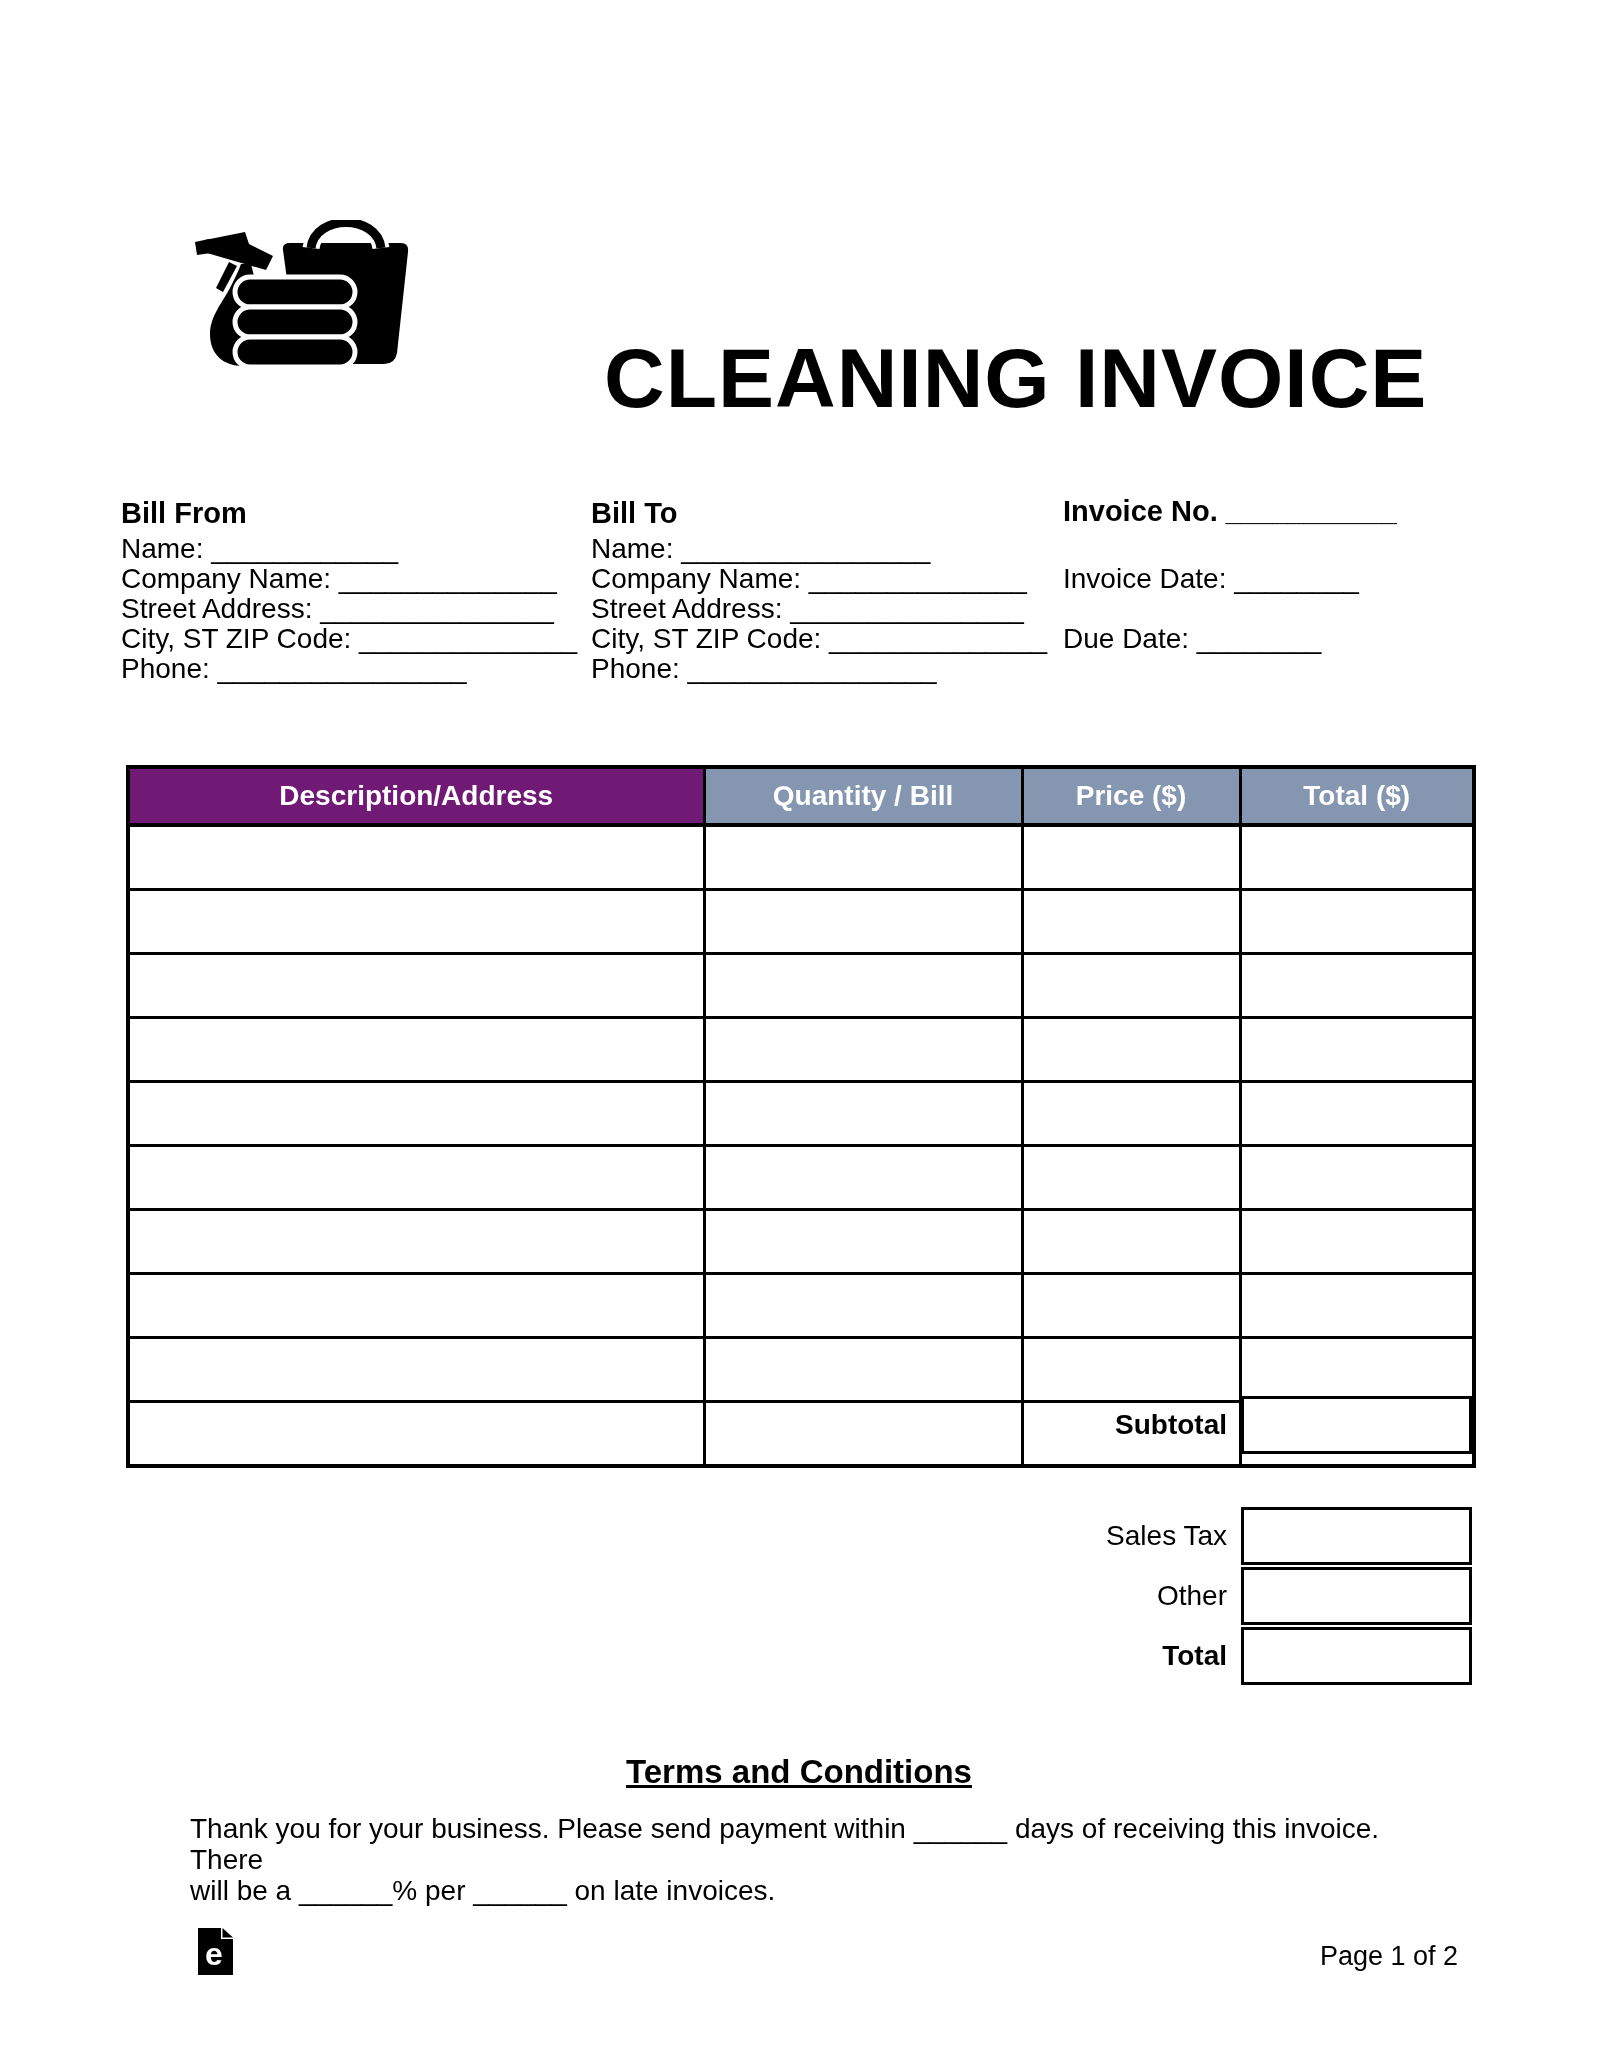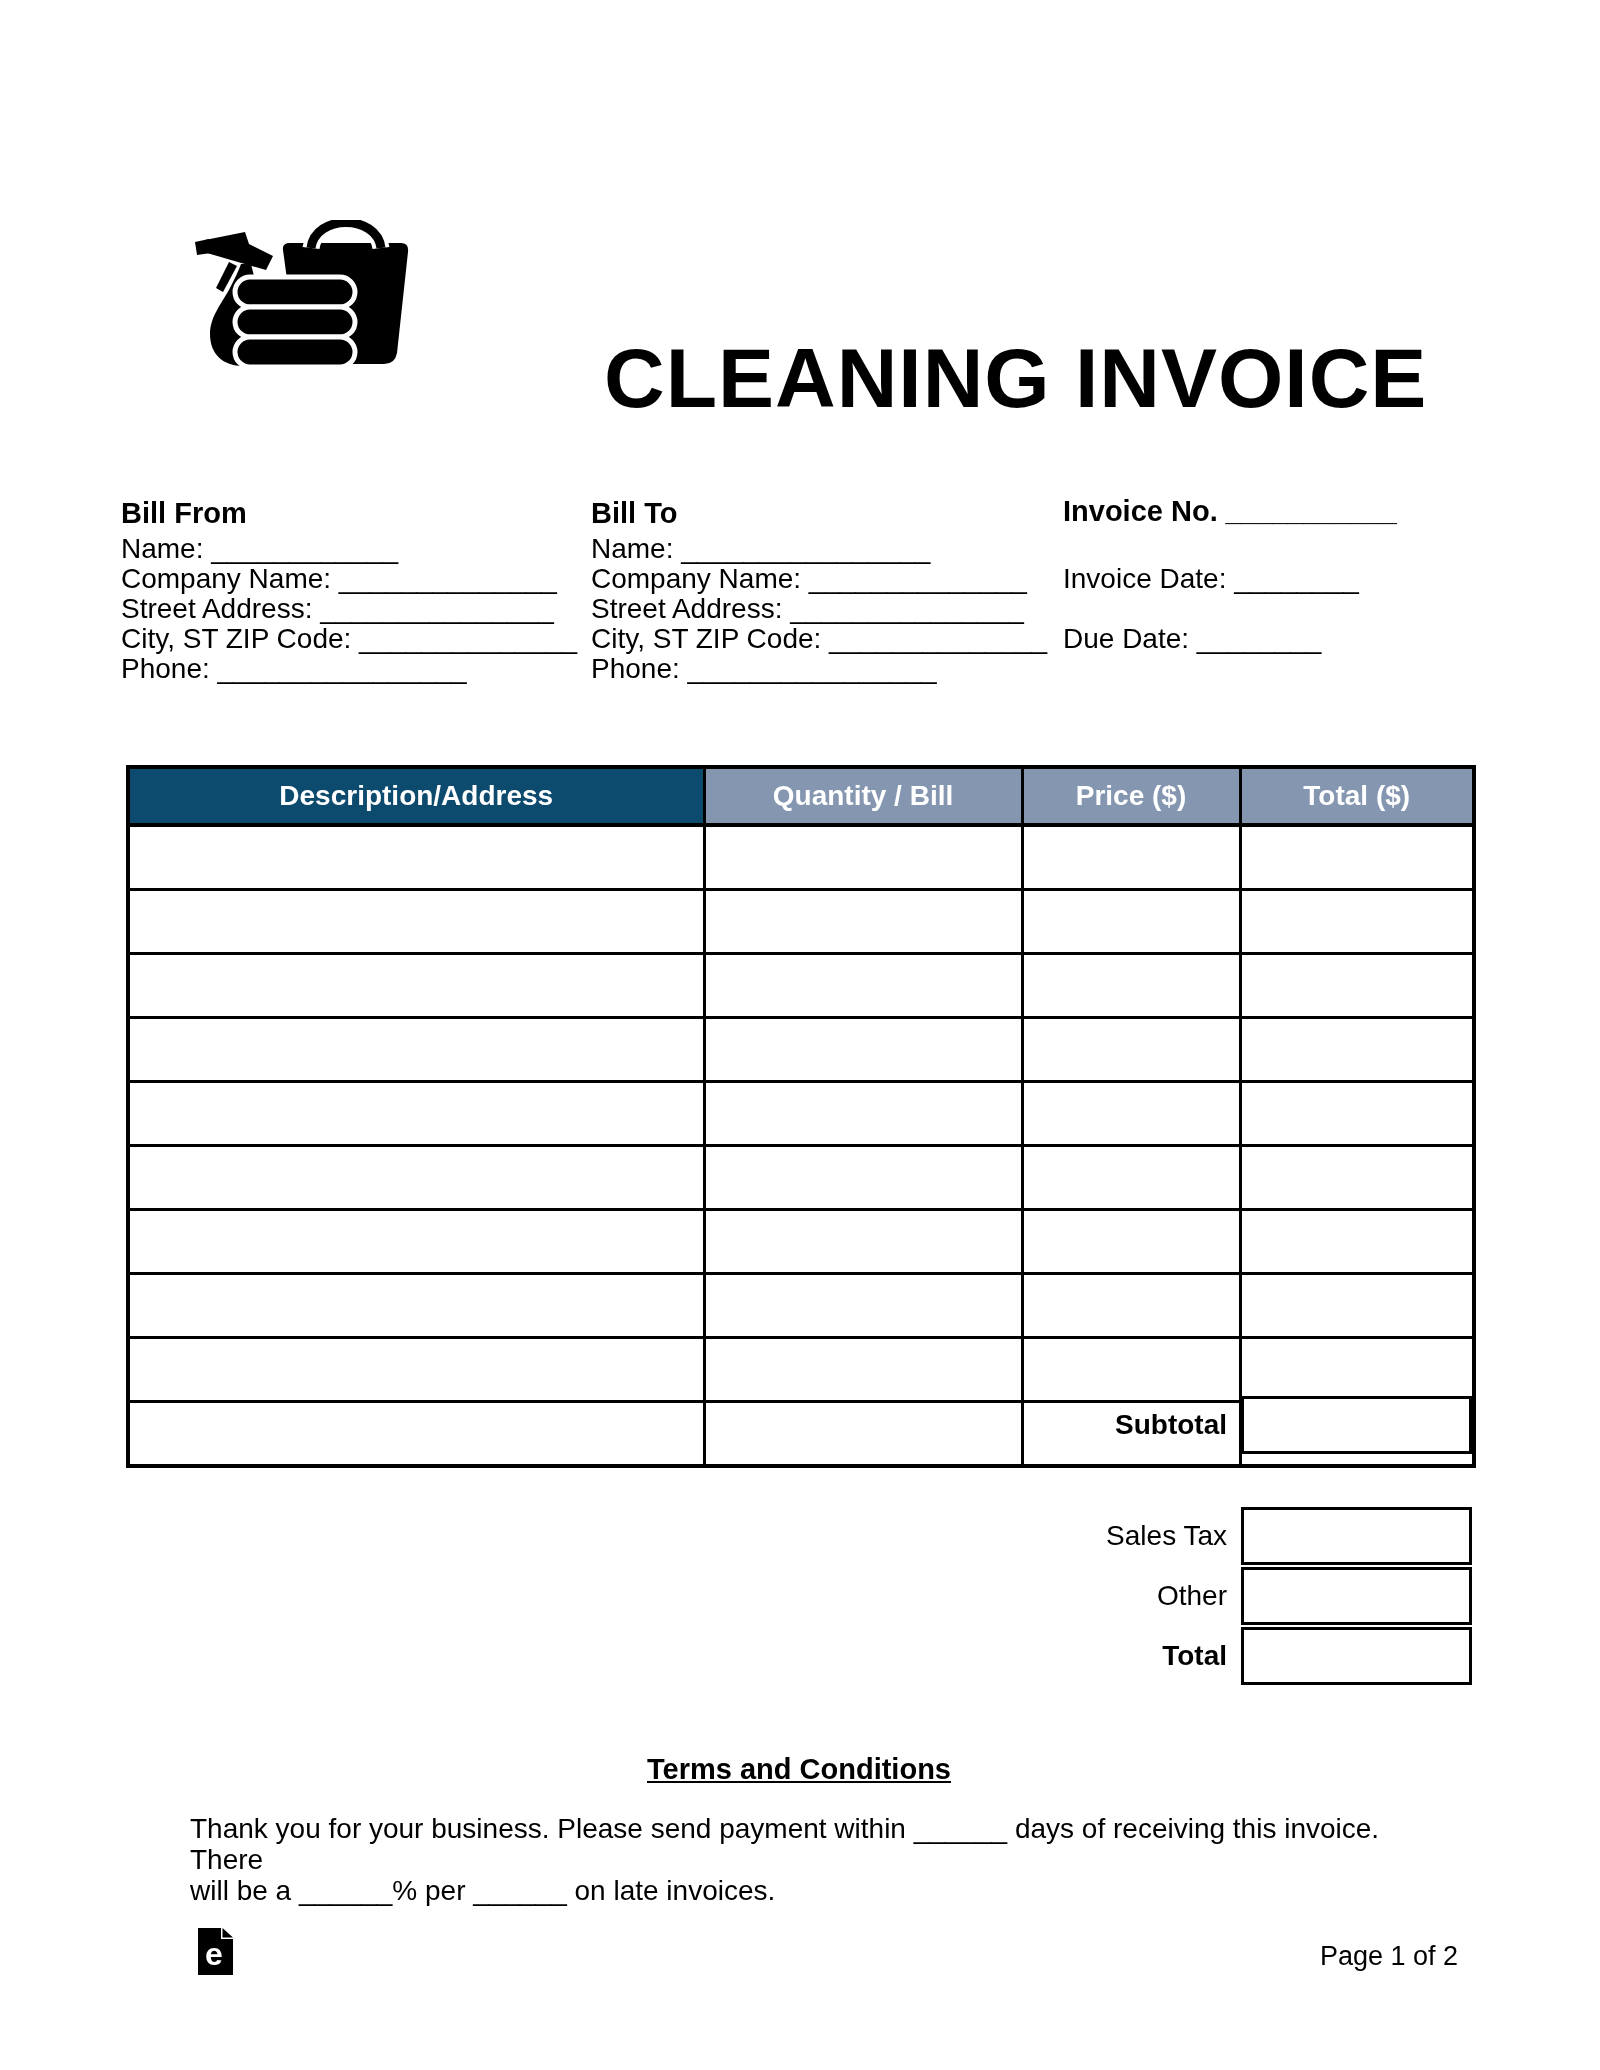--- a/index.html
+++ b/index.html
@@ -42,21 +42,21 @@
   .summary-row{position:absolute;left:126px;width:1346px;height:58px;display:flex;}
   .summary-label{
     flex:1;text-align:right;padding-right:14px;font-size:28px;line-height:58px;white-space:nowrap;
   }
   .summary-box{width:231px;border:3px solid #000;background:#fff;box-sizing:border-box;}
   .sum-0{top:1396px;} .sum-1{top:1507px;} .sum-2{top:1567px;} .sum-3{top:1627px;}
 
   
   .terms-heading{
     position:absolute;left:126px;top:1753px;width:1346px;text-align:center;
-    font-size:29px;font-weight:bold;text-decoration:underline;
+    font-size:33px;font-weight:bold;text-decoration:underline;
   }
   .terms-body{position:absolute;left:190px;top:1813px;width:1210px;font-size:28px;line-height:31px;}
 
   
   .footer-logo{position:absolute;left:198px;top:1928px;width:35px;height:47px;}
   .page-number{position:absolute;right:142px;top:1941px;font-size:27px;white-space:nowrap;}
 </style>
 </head>
 <body>
 
@@ -109,21 +109,21 @@
 
   <table class="invoice-table">
     <colgroup>
       <col style="width:576px">
         <col style="width:318px">
         <col style="width:218px">
         <col style="width:234px">
     </colgroup>
     <thead>
       <tr>
-        <th style="background: #0c4a6e; color: rgb(255, 255, 255);">Description/Address</th>
+        <th style="background: #701a75; color: rgb(255, 255, 255);">Description/Address</th>
         <th style="background: rgb(132, 150, 176); color: rgb(255, 255, 255);">Quantity / Bill</th>
         <th style="background: rgb(132, 150, 176); color: rgb(255, 255, 255);">Price ($)</th>
         <th style="background: rgb(132, 150, 176); color: rgb(255, 255, 255);">Total ($)</th>
       </tr>
     </thead>
     <tbody>
         <tr>
           <td></td>
           <td></td>
           <td></td>

